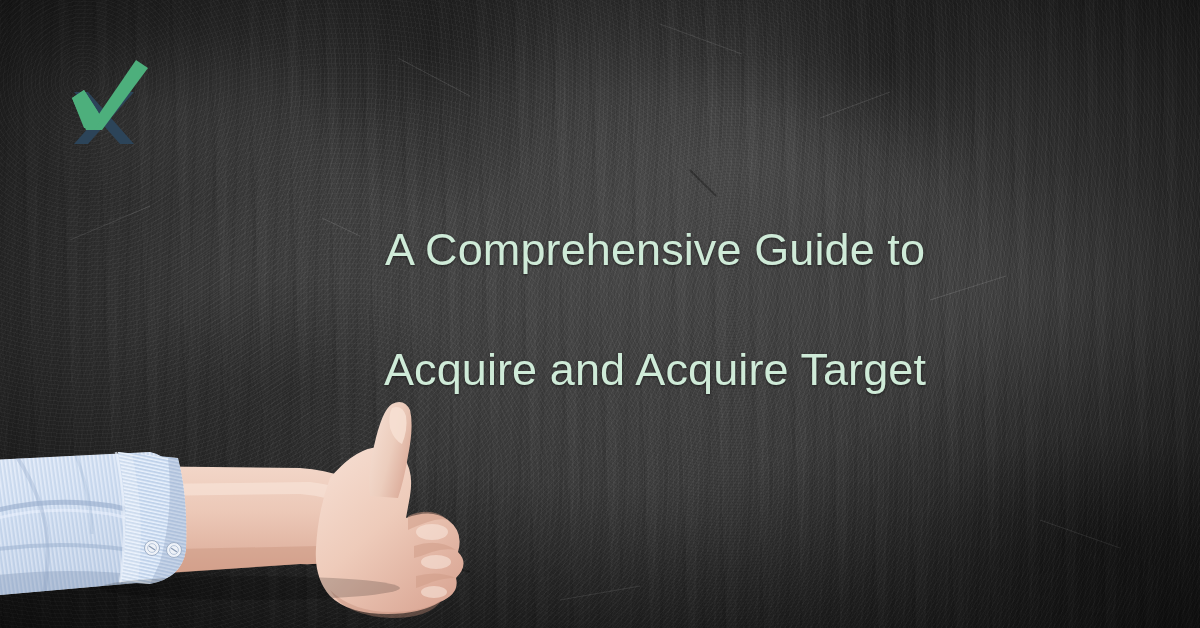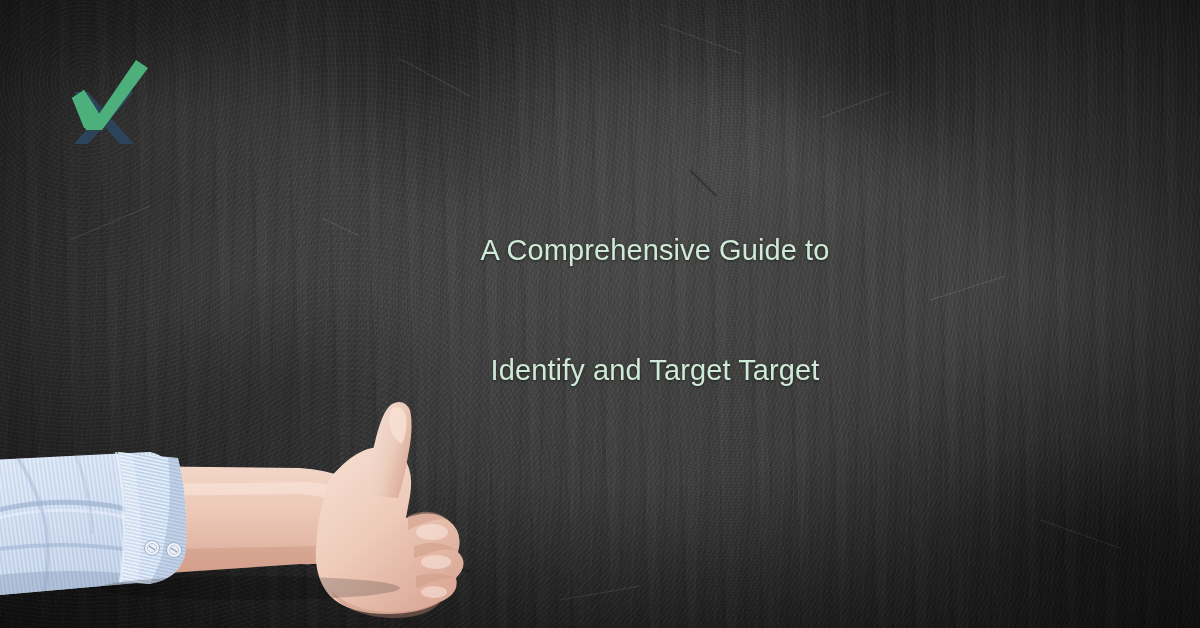--- a/index.html
+++ b/index.html
@@ -62,21 +62,21 @@
   }
 
   
   .logo{position:absolute;left:58px;top:58px;width:92px;height:92px;}
 
   
   .title{
     position:absolute;left:180px;top:160px;width:950px;
     text-align:center;
     color:#cfebd8;
-    font-size:29px;
+    font-size:45px;
     line-height:60px;
     font-weight:400;
     letter-spacing:.1px;
     text-shadow:0 1px 3px rgba(0,0,0,.55);
     white-space:pre-line;
   }
   .title .ln{display:block;}
 
   
   .hand-wrap{position:absolute;left:0;top:400px;width:470px;height:228px;}
@@ -127,21 +127,21 @@
 
     <g>
       <polygon points="14,40 26,32 40,54 36,70 26,70" fill="#4DAF7C"></polygon>
       <polygon points="78,2 90,10 44,72 30,72" fill="#4DAF7C"></polygon>
       <polygon points="14,40 26,32 44,60 36,72 28,72" fill="#4DAF7C"></polygon>
     </g>
   </svg>
 
   <div class="title">
     <span class="ln">A Comprehensive Guide to</span>
-    <span class="ln">Identify and Target Target</span>
+    <span class="ln">Acquire and Acquire Target</span>
   </div>
 
   <div class="hand-wrap">
     <svg width="470" height="228" viewBox="0 0 470 228">
       <defs>
         <linearGradient id="skinArm" x1="0" y1="0" x2="0" y2="1">
           <stop offset="0%" stop-color="#f2d6c8"></stop>
           <stop offset="42%" stop-color="#ecc8b7"></stop>
           <stop offset="100%" stop-color="#d9a894"></stop>
         </linearGradient>

